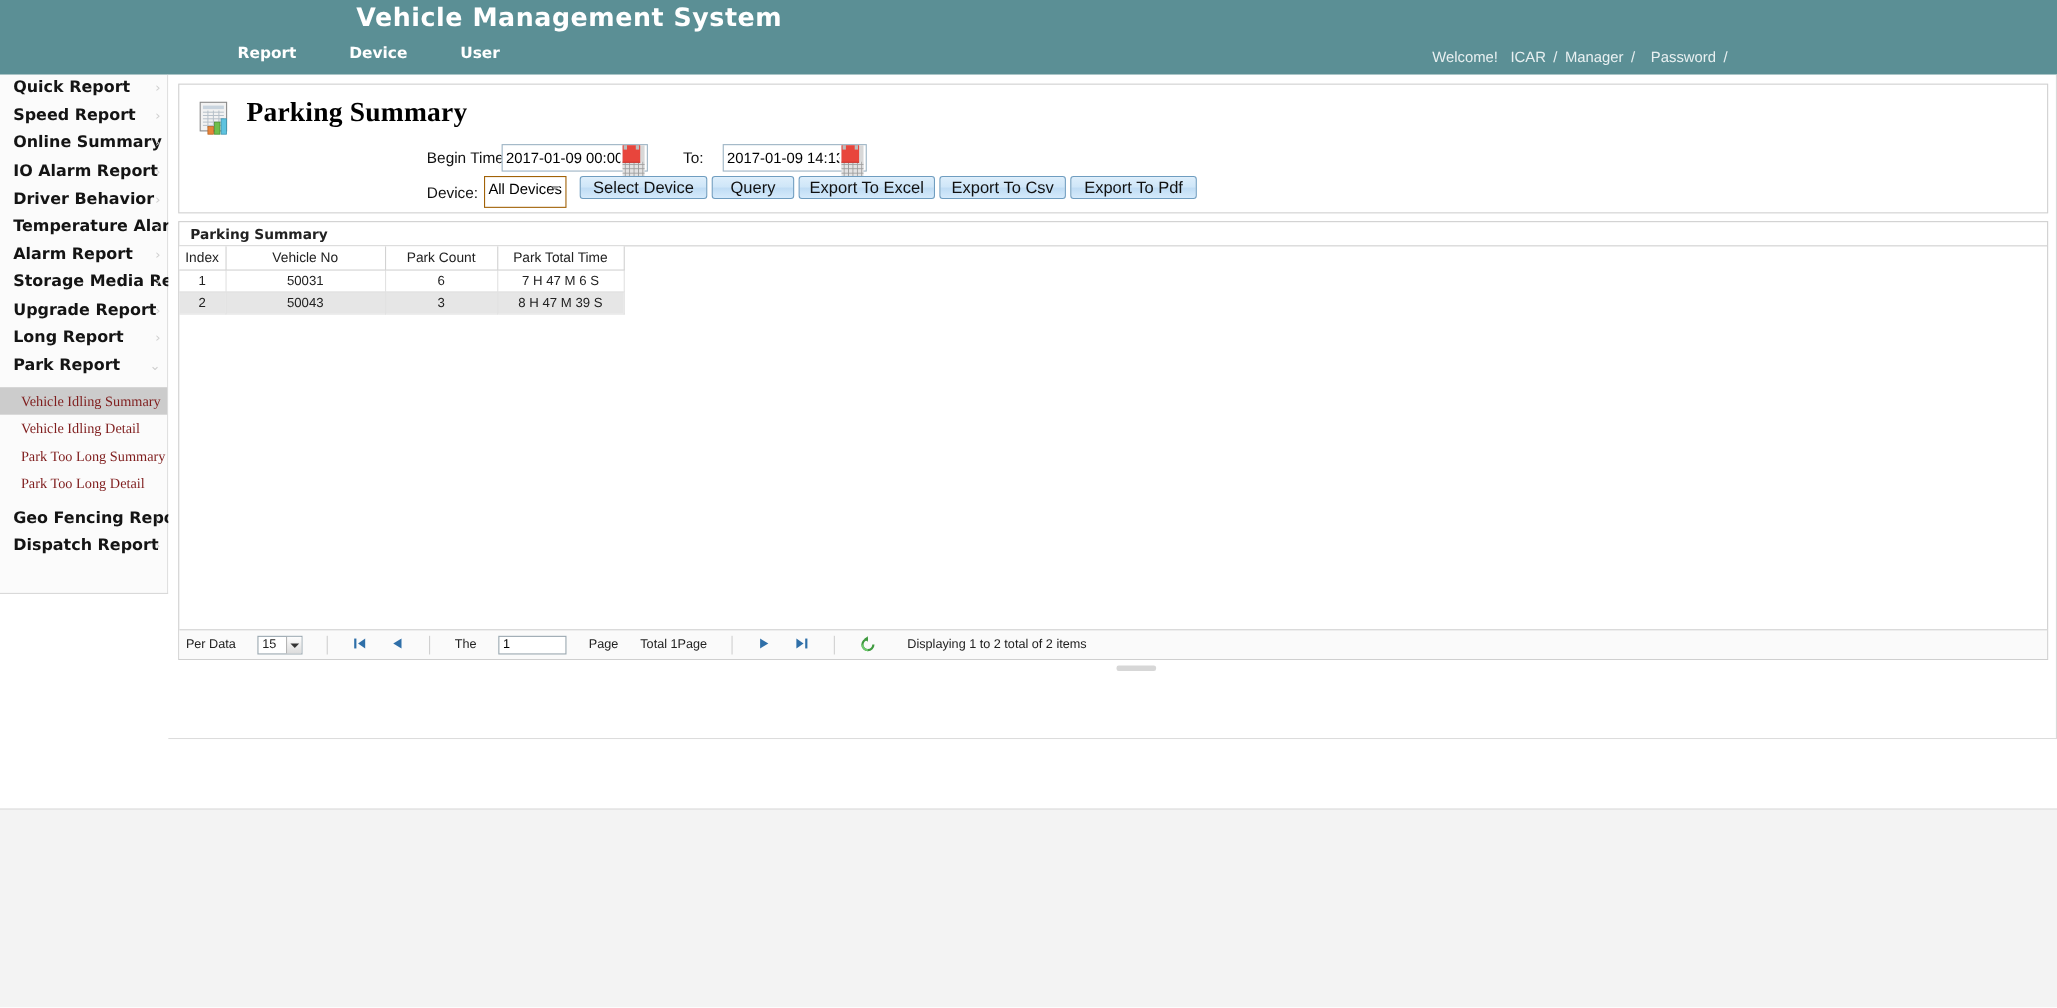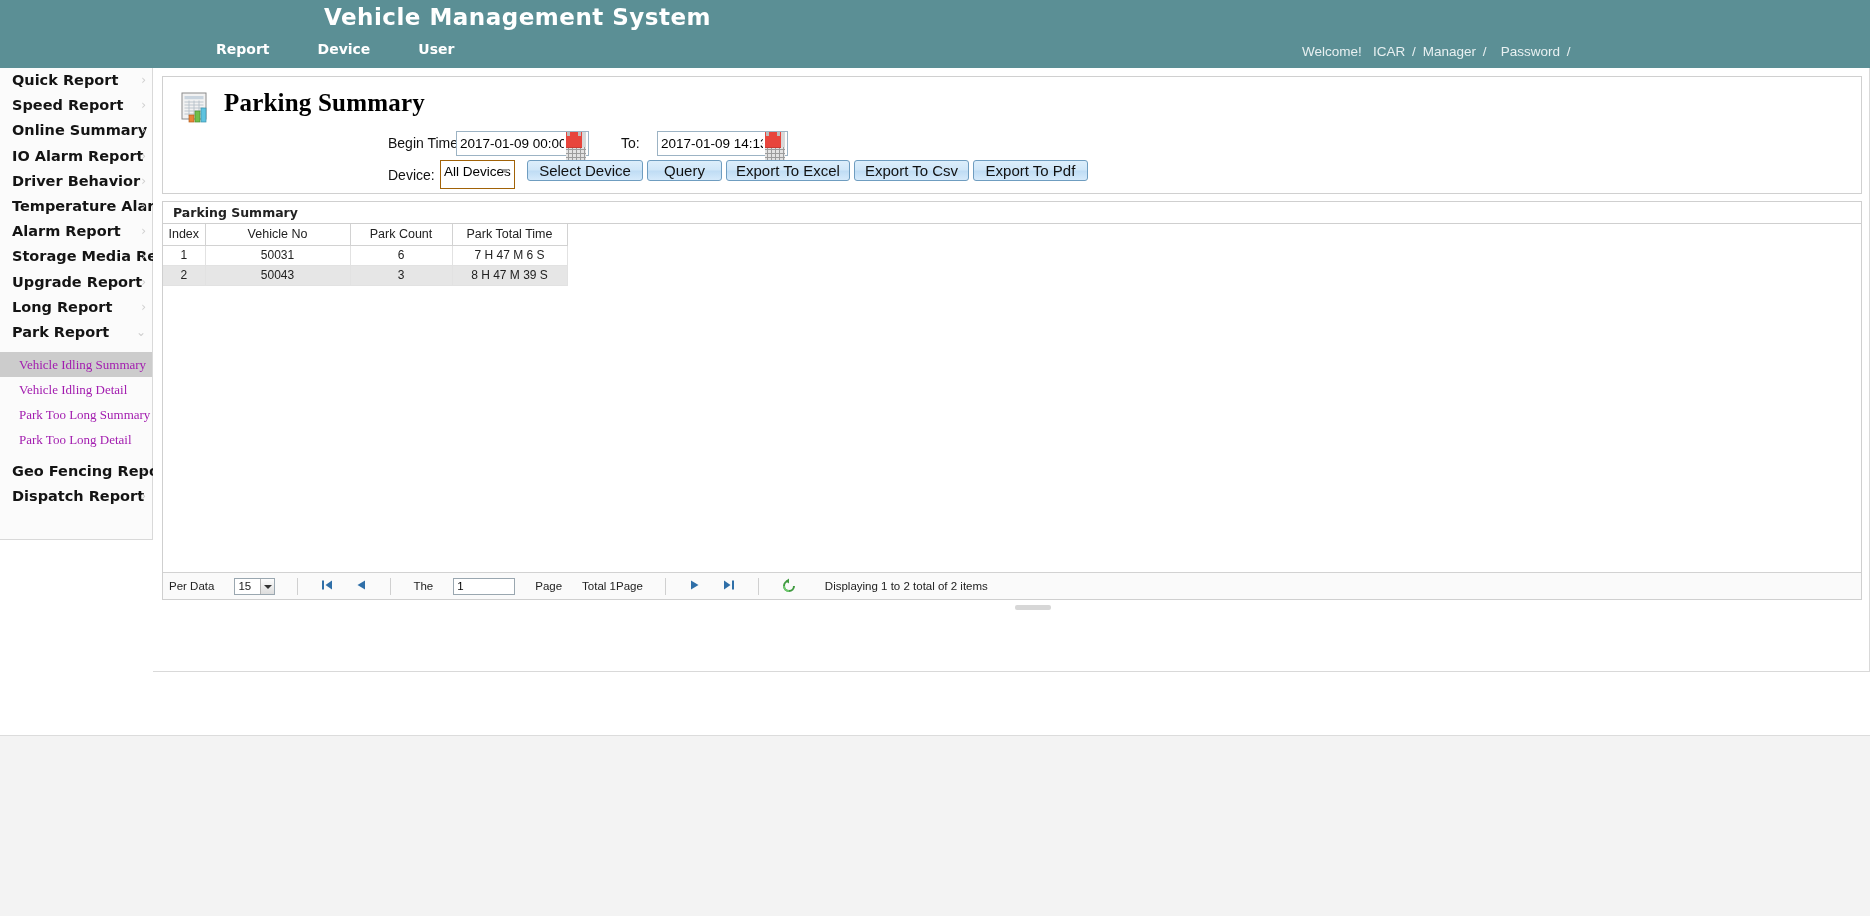--- a/index.html
+++ b/index.html
@@ -91,21 +91,21 @@
     color:#cfcfcf;
     font-size:12px;
     font-weight:normal;
   }
   #sidebar .sub{
     position:relative;
     height:25px;
     line-height:25px;
     padding-left:19px;
     font-size:13px;
-    color:#a21caf;
+    color:#7f1d1d;
     cursor:pointer;
     font-family:"Liberation Serif", serif;
     white-space:nowrap;
   }
   #sidebar .sub.active{
     background:#cccccc;
   }
   #sidebar .spacer{ height:7px; }
 
   

